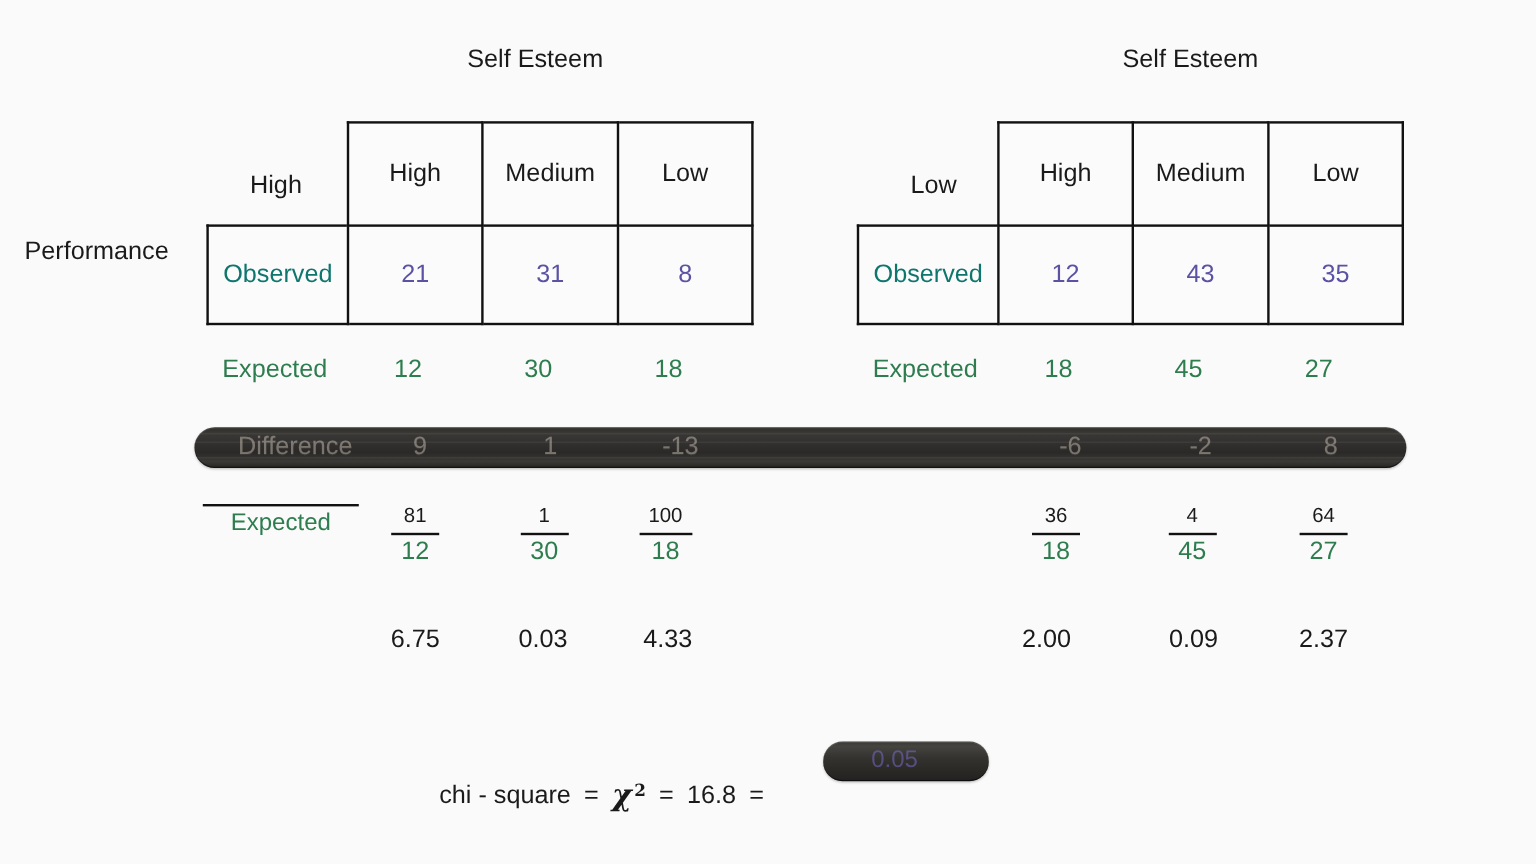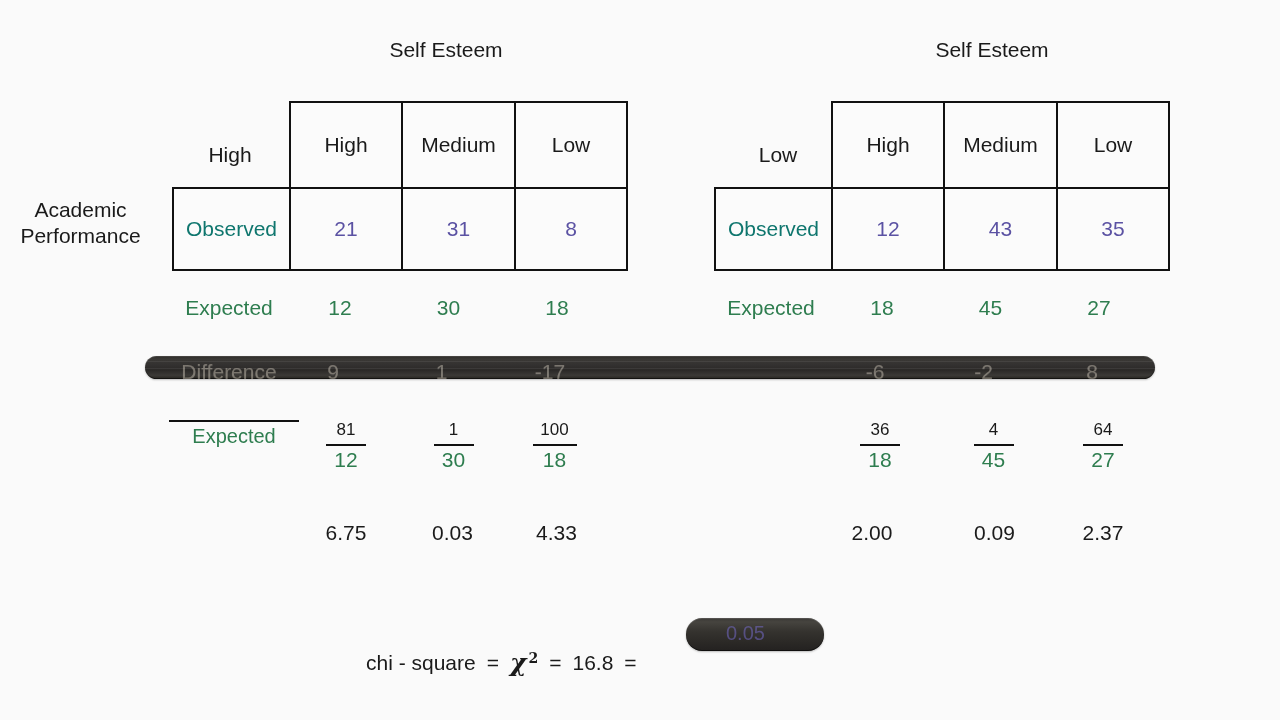--- a/index.html
+++ b/index.html
@@ -68,24 +68,24 @@
     position: absolute;
     text-align: center;
     white-space: nowrap;
     font-size: 21px;
     color: #2e7d4f;
   }
 
   
   .diffbar {
     position: absolute;
-    left: 145px;
+    left: 162px;
     top: 356px;
     width: 1010px;
-    height: 23px;
+    height: 34px;
     border-radius: 17px;
     background:
       linear-gradient(180deg,
         #2e2c29 0%,
         #3a3835 14%,
         #333130 38%,
         #2b2927 62%,
         #3b3936 84%,
         #26241f 100%);
     box-shadow: inset 0 1px 0 rgba(255,255,255,0.10),
@@ -205,21 +205,20 @@
   .chipill .gp { color: #7a6fd6; }
 </style>
 </head>
 <body>
 
 <div class="abs se-title" style="left:346px; top:38px; width:200px;">Self Esteem</div>
 
 <div class="abs corner-label" style="left:180px; top:143px; width:100px;">High</div>
 
 <div class="abs row-group-label" style="left:8px; top:197px; width:145px;">
-  <div>Academic</div>
   <div>Performance</div>
 </div>
 
 <table class="xtable abs" style="left:172px; top:101px;">
   <tbody>
       <tr>
     <td class="blank hdr-cell" style="width:114px;"></td>
     <td class="hdr-cell" style="width:108px;">High</td>
     <td class="hdr-cell" style="width:109px;">Medium</td>
     <td class="hdr-cell" style="width:108px;">Low</td>
@@ -264,21 +263,21 @@
 <div class="exp-cell" style="left:936px; top:296px; width:109px;">45</div>
 <div class="exp-cell" style="left:1045px; top:296px; width:108px;">27</div>
 
 <div class="diffbar">
   <div class="scan" style="top:5px;"></div>
   <div class="scan" style="top:12px;"></div>
   <div class="scan" style="top:25px;"></div>
   <div class="ghost" style="left:24px; width:120px; text-align:center;">Difference</div>
   <div class="ghost" style="left:134px; width:108px; text-align:center;">9</div>
   <div class="ghost" style="left:242px; width:109px; text-align:center;">1</div>
-  <div class="ghost" style="left:351px; width:108px; text-align:center;">-17</div>
+  <div class="ghost" style="left:351px; width:108px; text-align:center;">-13</div>
   <div class="ghost" style="left:676px; width:108px; text-align:center;">-6</div>
   <div class="ghost" style="left:784px; width:109px; text-align:center;">-2</div>
   <div class="ghost" style="left:893px; width:108px; text-align:center;">8</div>
 </div>
 
 <div class="frac lbl" style="left:160px; top:418px; width:148px;">
   <div class="bar" style="width:130px;"></div>
   <div class="den">Expected</div>
 </div>
 

